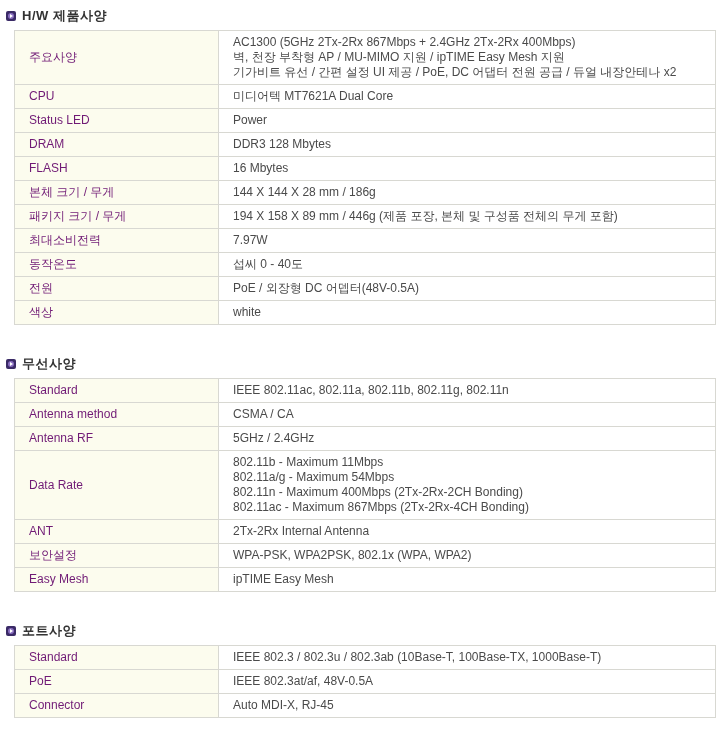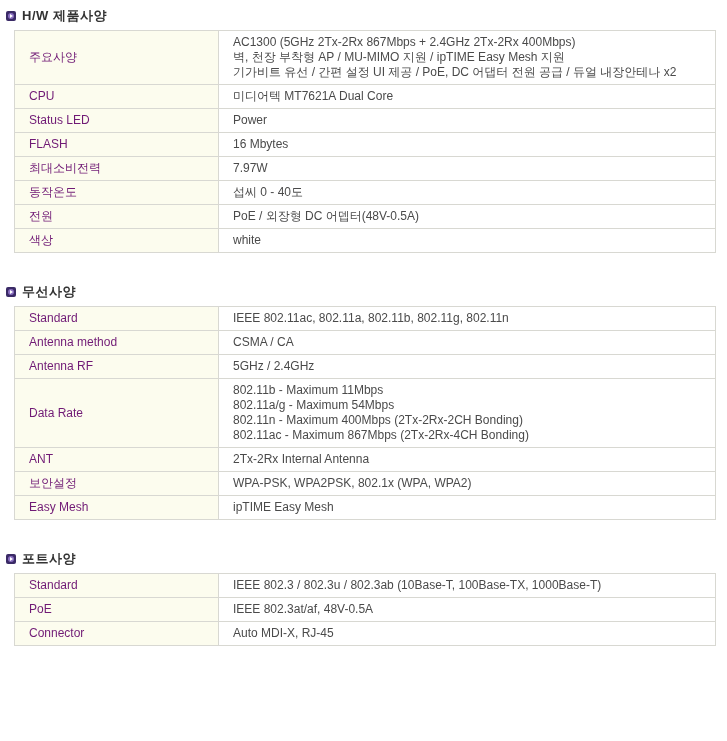--- a/index.html
+++ b/index.html
@@ -120,29 +120,47 @@
               </td>
     </tr>
 
     <tr class="spec-row">
       <td class="label-cell">Status LED</td>
       <td class="value-cell">
                 <div class="value-line">Power</div>
               </td>
     </tr>
 
+    <tr class="spec-row">
+      <td class="label-cell">DRAM</td>
+      <td class="value-cell">
+                <div class="value-line">DDR3 128 Mbytes</div>
+              </td>
+    </tr>
 
     <tr class="spec-row">
       <td class="label-cell">FLASH</td>
       <td class="value-cell">
                 <div class="value-line">16 Mbytes</div>
               </td>
     </tr>
 
-
+    <tr class="spec-row">
+      <td class="label-cell">본체 크기 / 무게</td>
+      <td class="value-cell">
+                <div class="value-line">144 X 144 X 28 mm / 186g</div>
+              </td>
+    </tr>
+
+    <tr class="spec-row">
+      <td class="label-cell">패키지 크기 / 무게</td>
+      <td class="value-cell">
+                <div class="value-line">194 X 158 X 89 mm / 446g (제품 포장, 본체 및 구성품 전체의 무게 포함)</div>
+              </td>
+    </tr>
 
     <tr class="spec-row">
       <td class="label-cell">최대소비전력</td>
       <td class="value-cell">
                 <div class="value-line">7.97W</div>
               </td>
     </tr>
 
     <tr class="spec-row">
       <td class="label-cell">동작온도</td>

